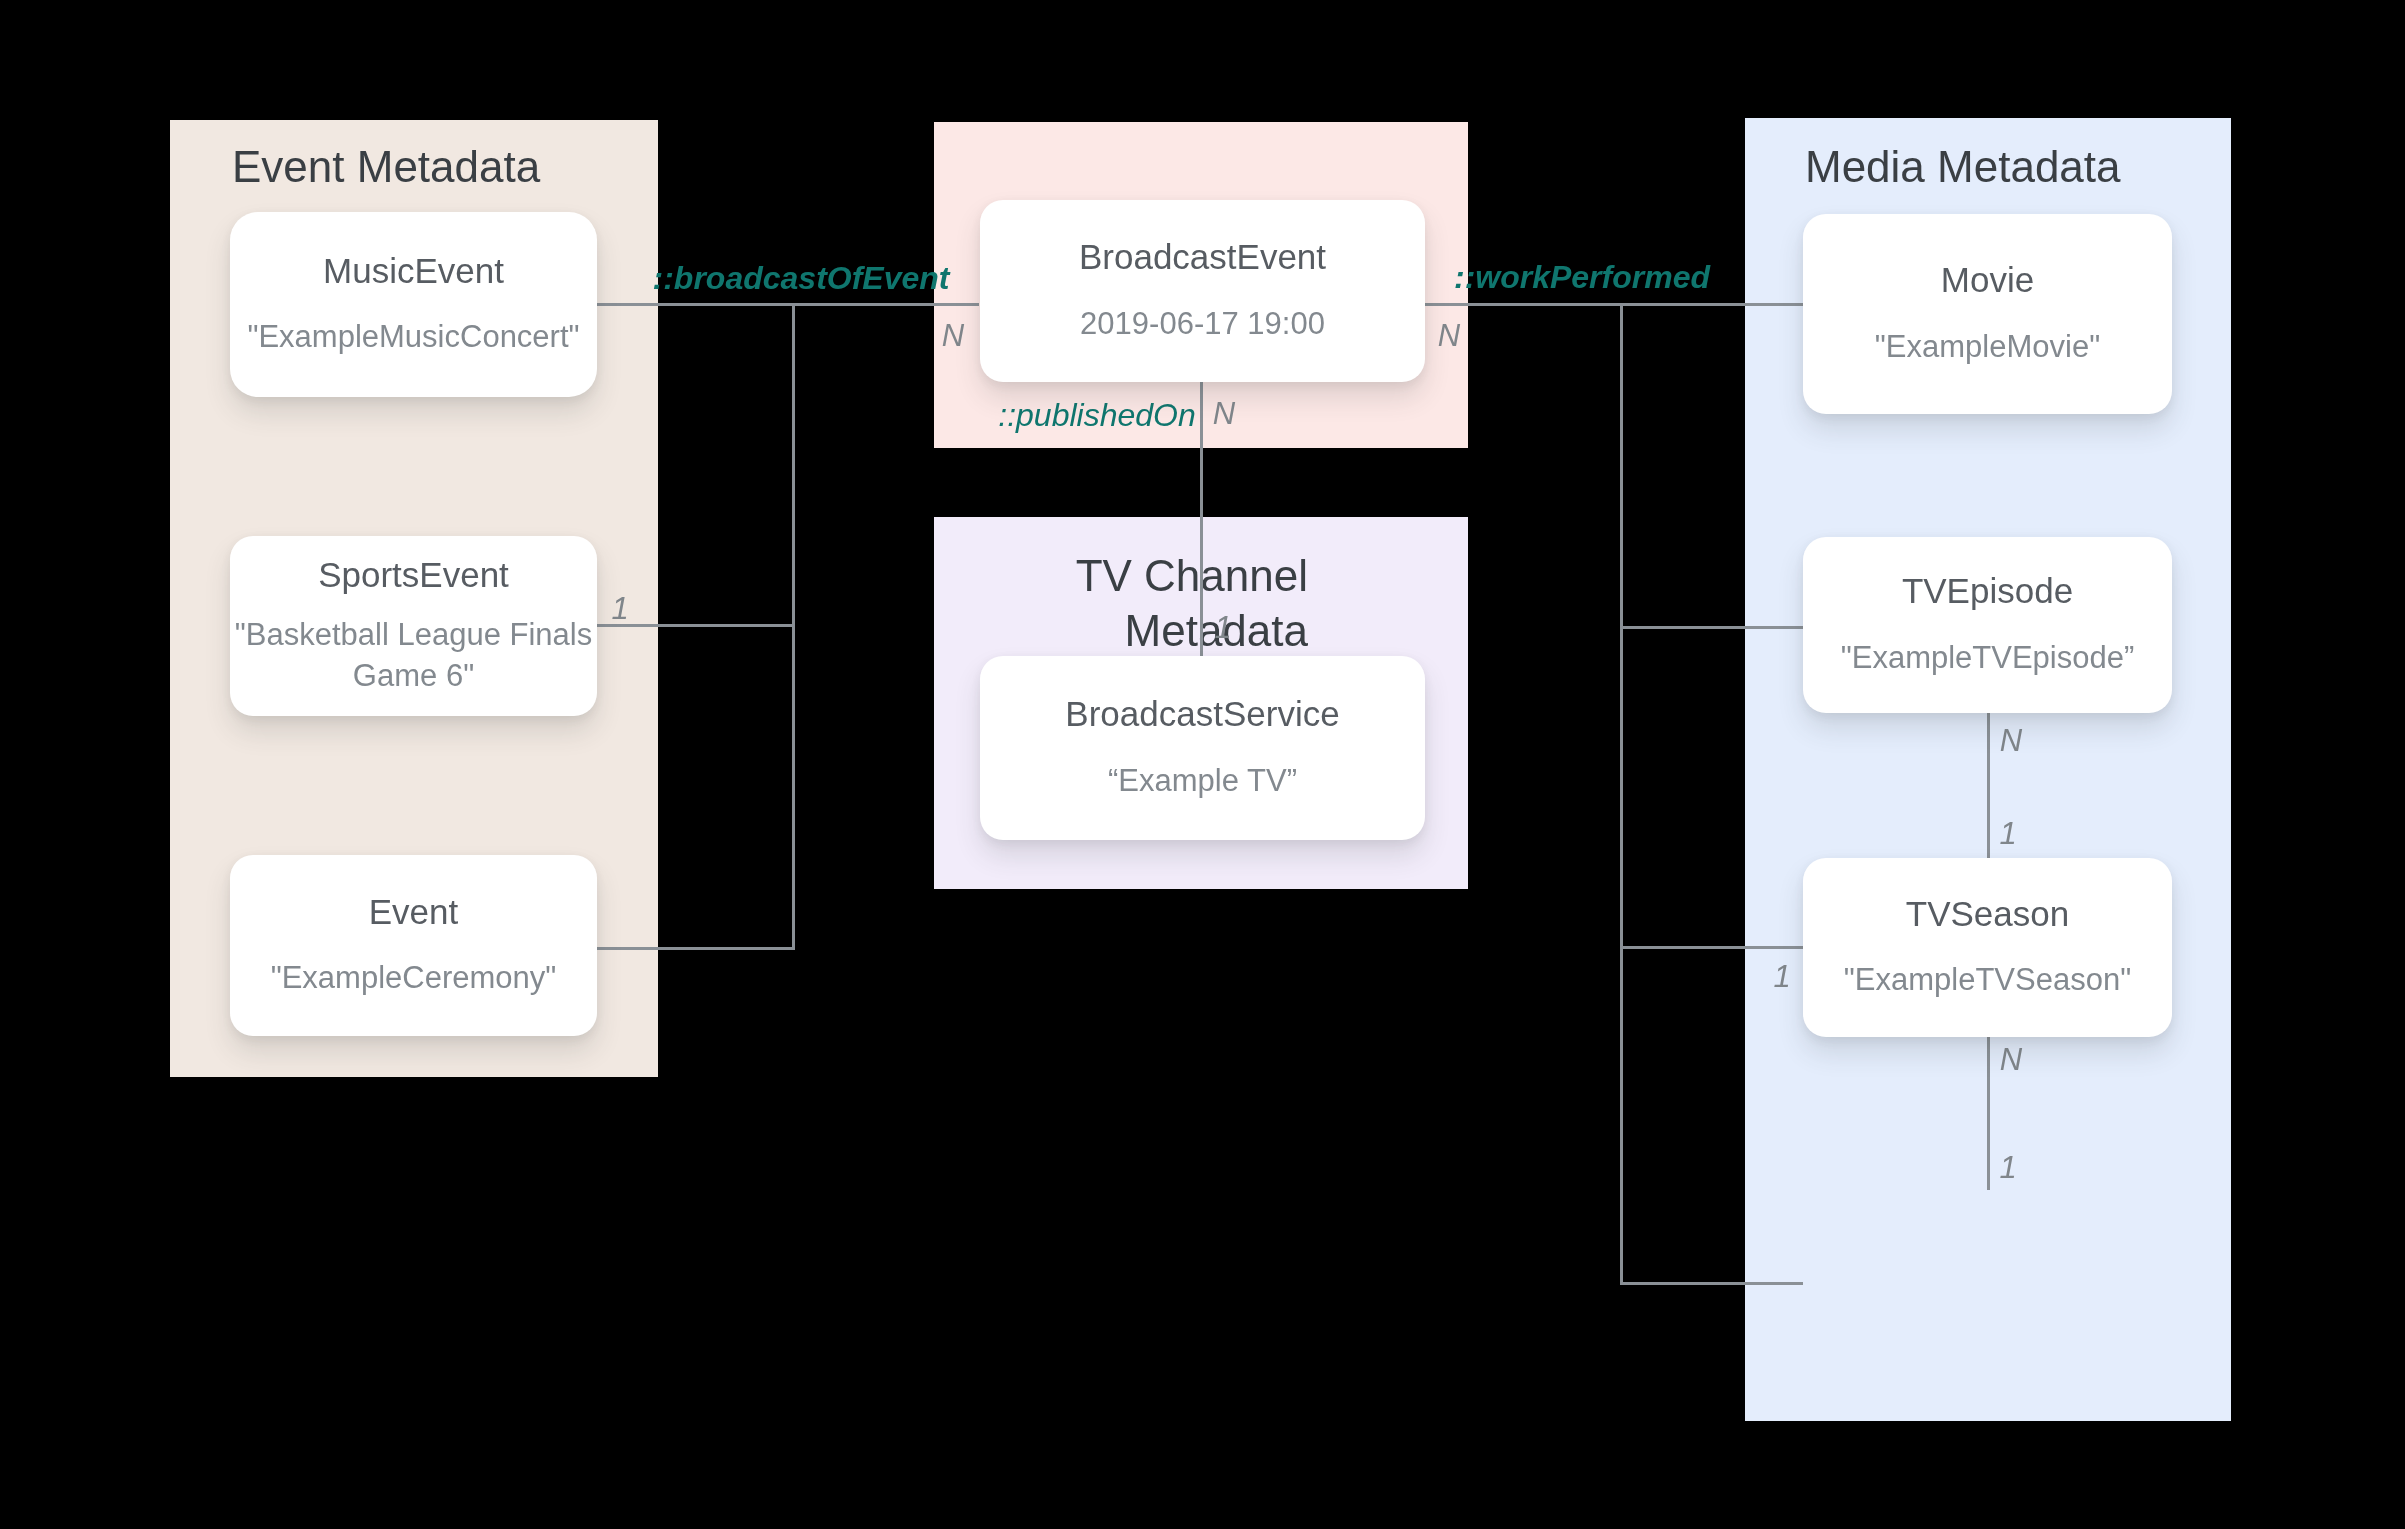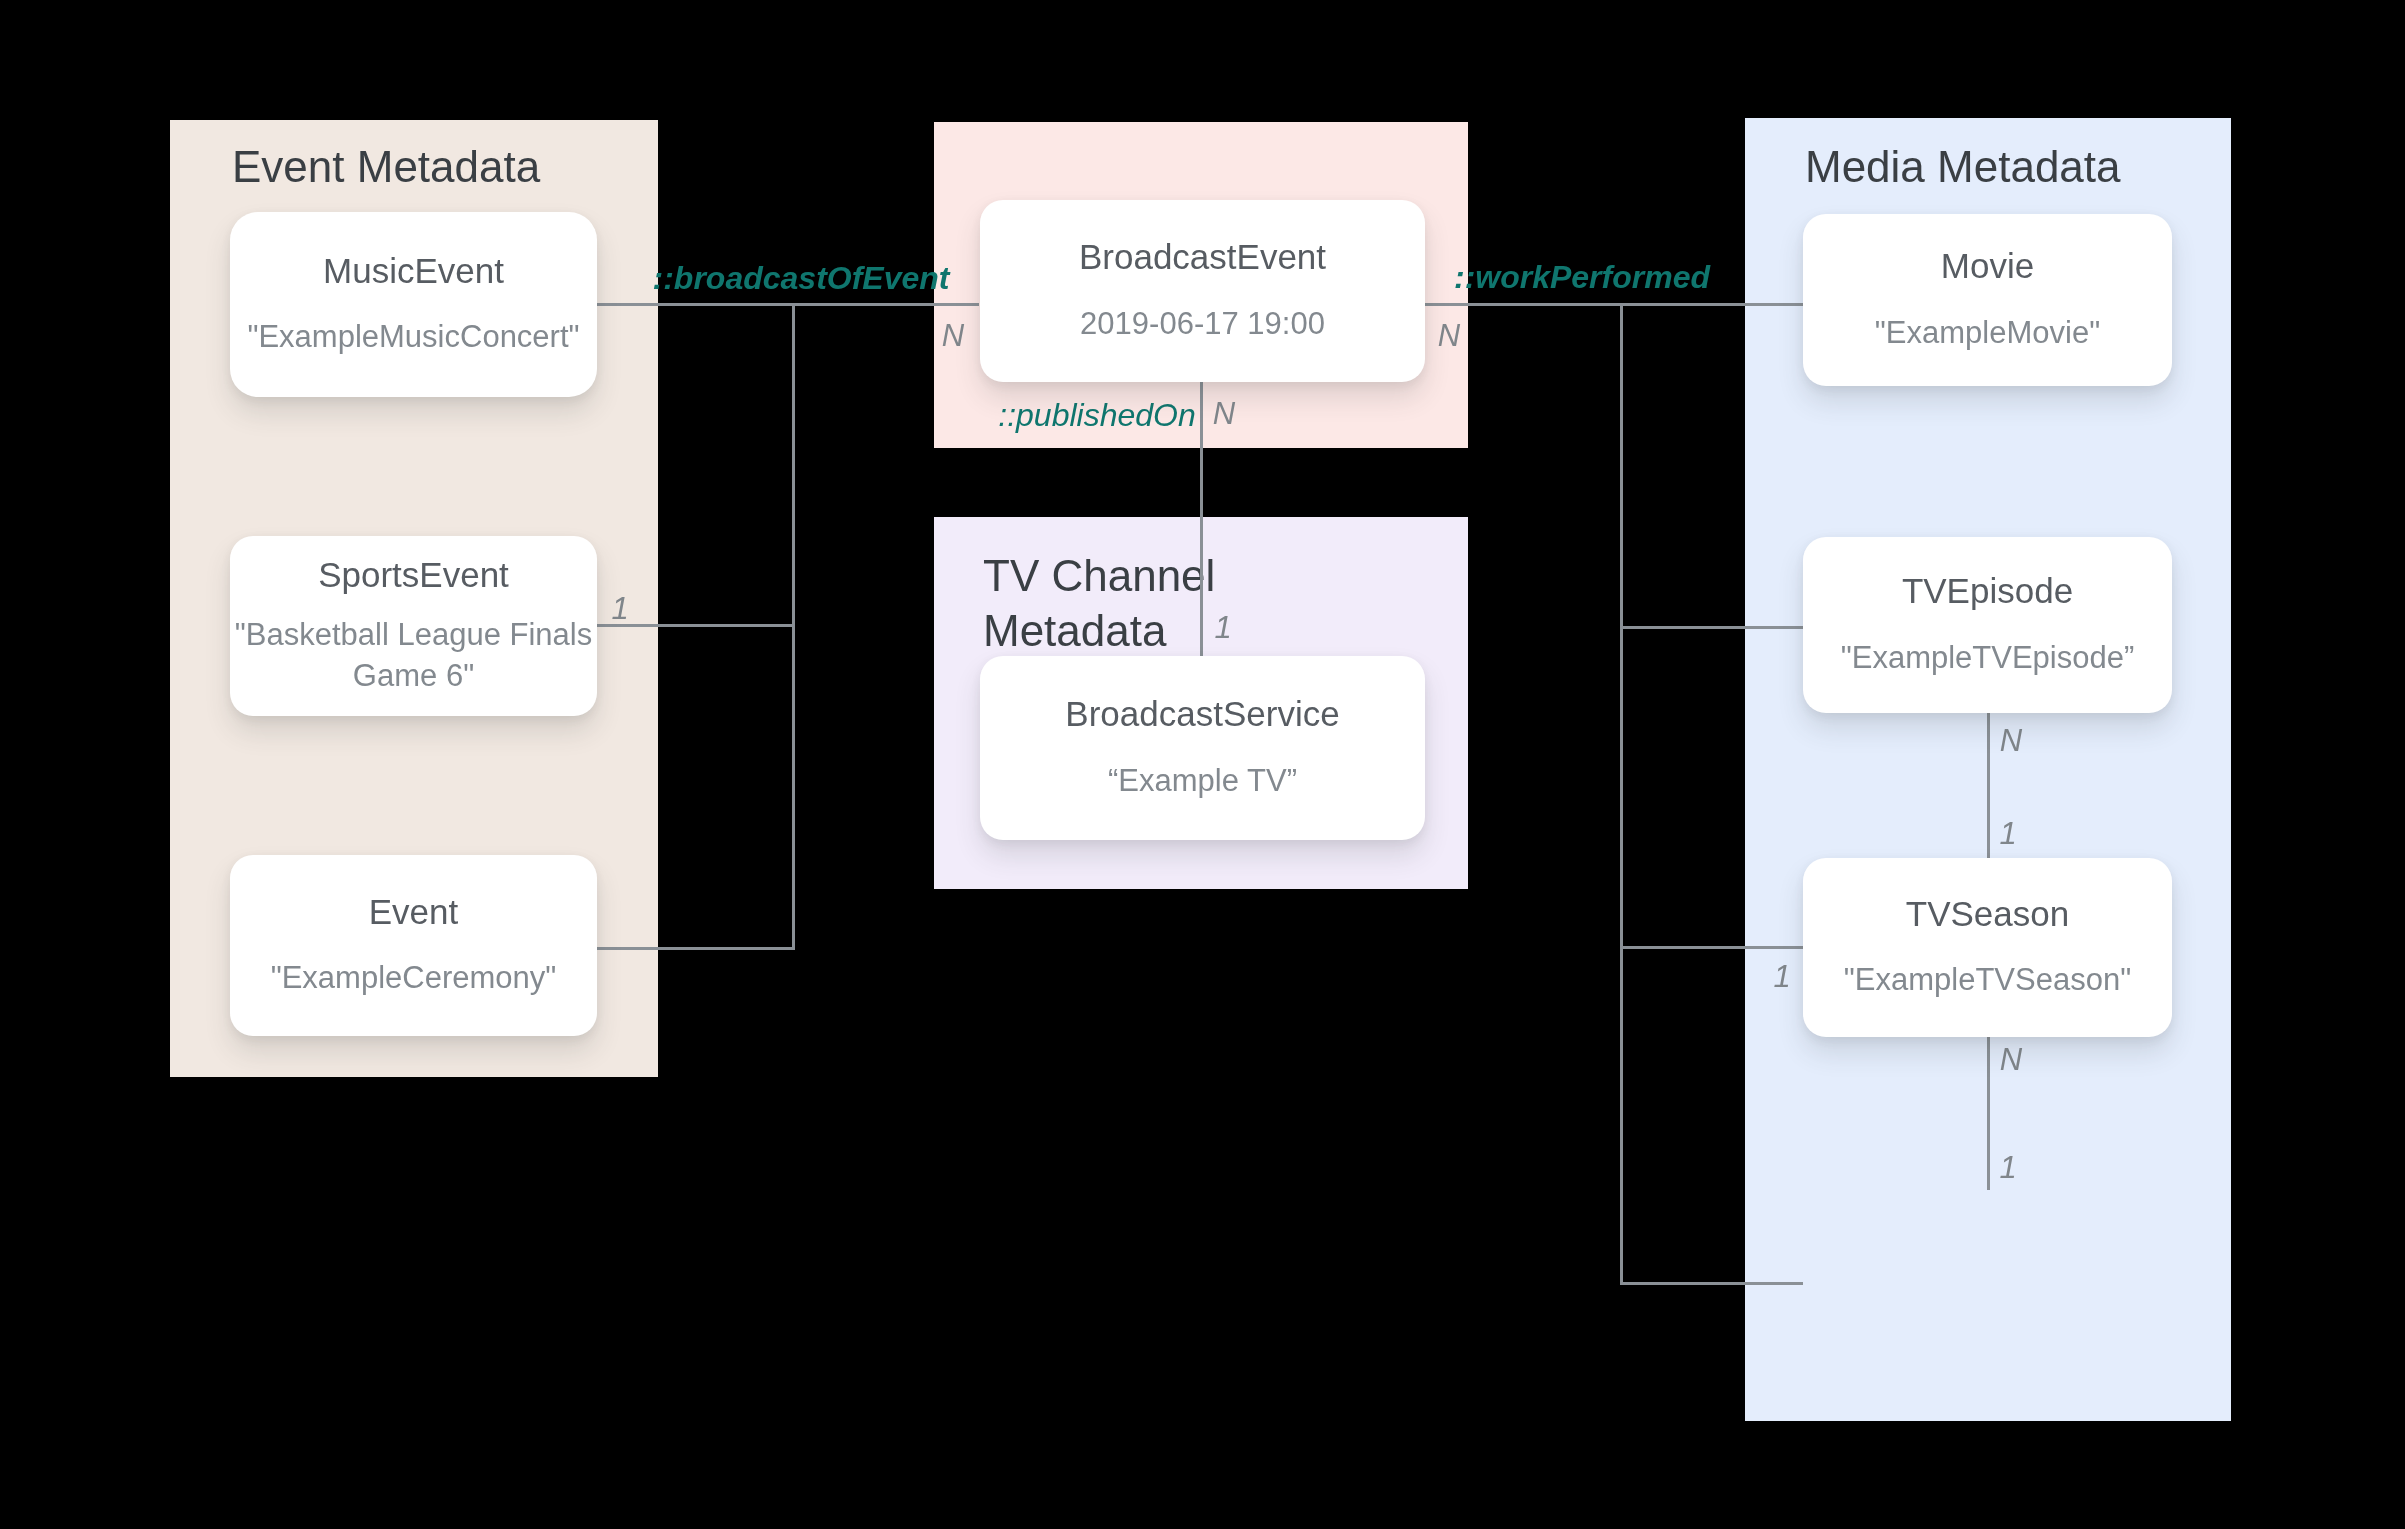--- a/index.html
+++ b/index.html
@@ -11,20 +11,21 @@
     overflow: hidden;
     font-family: "Liberation Sans", sans-serif;
   }
   .panel { position: absolute; }
   .panel-title {
     position: absolute;
     font-size: 44px;
     line-height: 1.24;
     font-weight: 400;
     color: #3a3f44;
+    text-align: right;
   }
   .card {
     position: absolute;
     background: #ffffff;
     border-radius: 23px;
     box-shadow: 0 15.3px 27px rgba(60,64,67,0.14), 0 3.8px 9.6px rgba(60,64,67,0.08);
     display: flex;
     flex-direction: column;
     align-items: center;
     justify-content: center;
@@ -128,21 +129,21 @@
   <div class="card" style="left:980px; top:200px; width:445px; height:182px;">
     <div class="node-title">BroadcastEvent</div>
     <div class="node-subtitle">2019-06-17 19:00</div>
   </div>
 
   <div class="card" style="left:980px; top:656px; width:445px; height:184px;">
     <div class="node-title">BroadcastService</div>
     <div class="node-subtitle">“Example TV”</div>
   </div>
 
-  <div class="card" style="left:1803px; top:214px; width:369px; height:172px;align-items:center;">
+  <div class="card" style="left:1803px; top:214px; width:369px; height:200px;align-items:center;">
     <div class="node-title">Movie</div>
     <div class="node-subtitle">"ExampleMovie"</div>
   </div>
 
   <div class="card" style="left:1803px; top:537px; width:369px; height:176px;">
     <div class="node-title">TVEpisode</div>
     <div class="node-subtitle">"ExampleTVEpisode”</div>
   </div>
 
   <div class="card" style="left:1803px; top:858px; width:369px; height:179px;">

